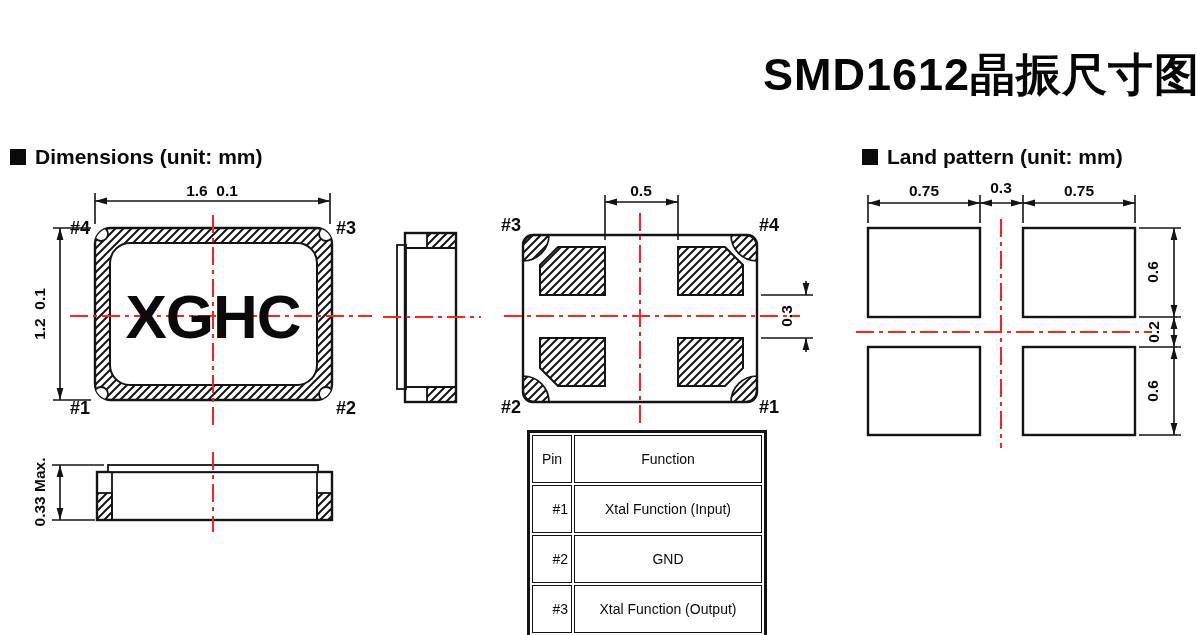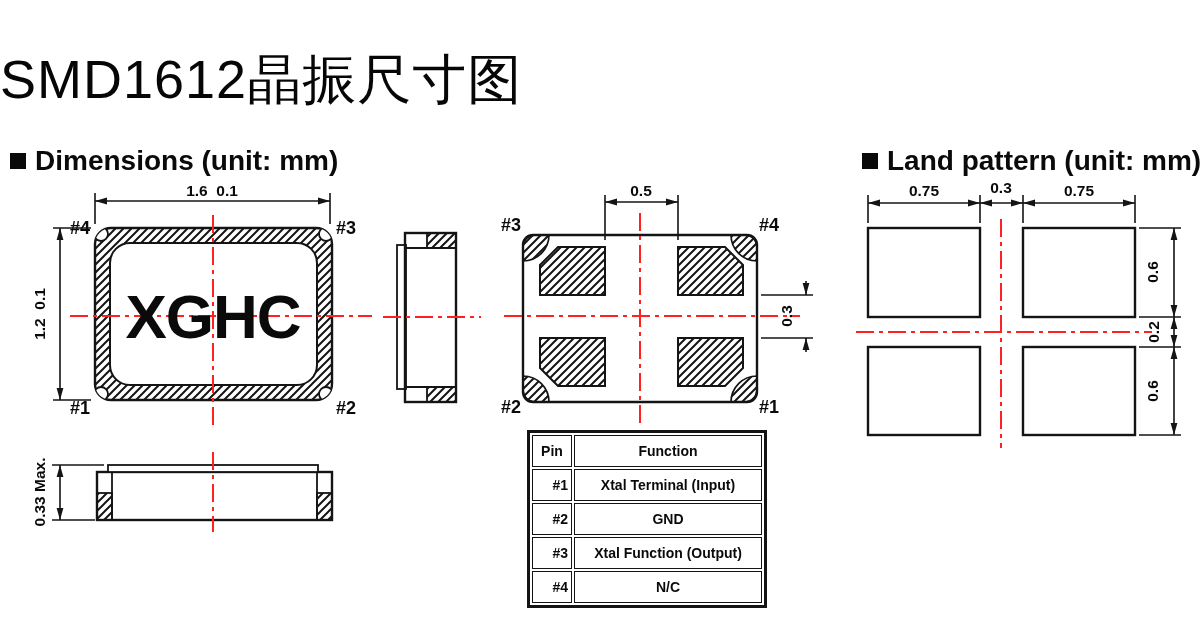--- a/index.html
+++ b/index.html
@@ -1,49 +1,49 @@
 <!DOCTYPE html>
 <html><head>
 <meta charset="utf-8">
 <style>
   html,body { margin:0; padding:0; background:#fff; }
   .page {
     position:relative; width:1200px; height:635px; background:#ffffff;
     font-family:"Liberation Sans",sans-serif; overflow:hidden;
   }
   .title {
-    position:absolute; top:50px; left:0; width:100%; text-align:left;
-    font-size:54px; font-weight:400; letter-spacing:1px; color:#060606;
+    position:absolute; top:50px; left:0; width:100%; text-align:right;
+    font-size:45px; font-weight:700; letter-spacing:1px; color:#060606;
     line-height:1.1; white-space:nowrap;
   }
   .sec-header {
     position:absolute; display:flex; align-items:center; gap:9px;
-    font-size:28px; font-weight:700; color:#0a0a0a; white-space:nowrap;
+    font-size:21px; font-weight:700; color:#0a0a0a; white-space:nowrap;
   }
   .sec-header .sq { width:16px; height:16px; background:#0a0a0a; flex:0 0 auto; }
   #dims-header { left:10px; top:145px; }
   #land-header { left:862px; top:145px; }
 
   svg.drawing { position:absolute; left:0; top:0; }
   svg text {
     font-family:"Liberation Sans",sans-serif; fill:#0a0a0a; white-space:pre;
   }
   .dim-label { font-size:15.5px; font-weight:700; }
   .pin-label { font-size:18px; font-weight:700; }
   .marking { font-size:62px; font-weight:800; letter-spacing:-1px; }
 
   table.pin-table {
     position:absolute; left:527px; top:430px;
     border-collapse:separate; border-spacing:2px;
     border:3px solid #141414; background:#fff;
     font-size:14px; font-weight:700; color:#0a0a0a;
   }
   .pin-table td, .pin-table th {
-    border:1.5px solid #141414; padding:8px 3px; height:14px;
-    line-height:14px; font-weight:700; white-space:nowrap;
+    border:1.5px solid #141414; padding:16px 3px; height:14px;
+    line-height:14px; font-weight:400; white-space:nowrap;
   }
   .pin-table .col-pin  { width:32px; text-align:right; }
   .pin-table th.col-pin { text-align:center; }
   .pin-table .col-fn   { width:180px; text-align:center; }
 </style>
 </head>
 <body>
 
 <div class="page">
 
@@ -202,21 +202,21 @@
   </svg>
 
   <table class="pin-table">
     <tbody>
         <tr>
       <th class="col-pin">Pin</th>
       <th class="col-fn">Function</th>
     </tr>
     <tr>
       <td class="col-pin">#1</td>
-      <td class="col-fn">Xtal Terminal (Input)</td>
+      <td class="col-fn">Xtal Function (Input)</td>
     </tr>
     <tr>
       <td class="col-pin">#2</td>
       <td class="col-fn">GND</td>
     </tr>
     <tr>
       <td class="col-pin">#3</td>
       <td class="col-fn">Xtal Function (Output)</td>
     </tr>
     <tr>

